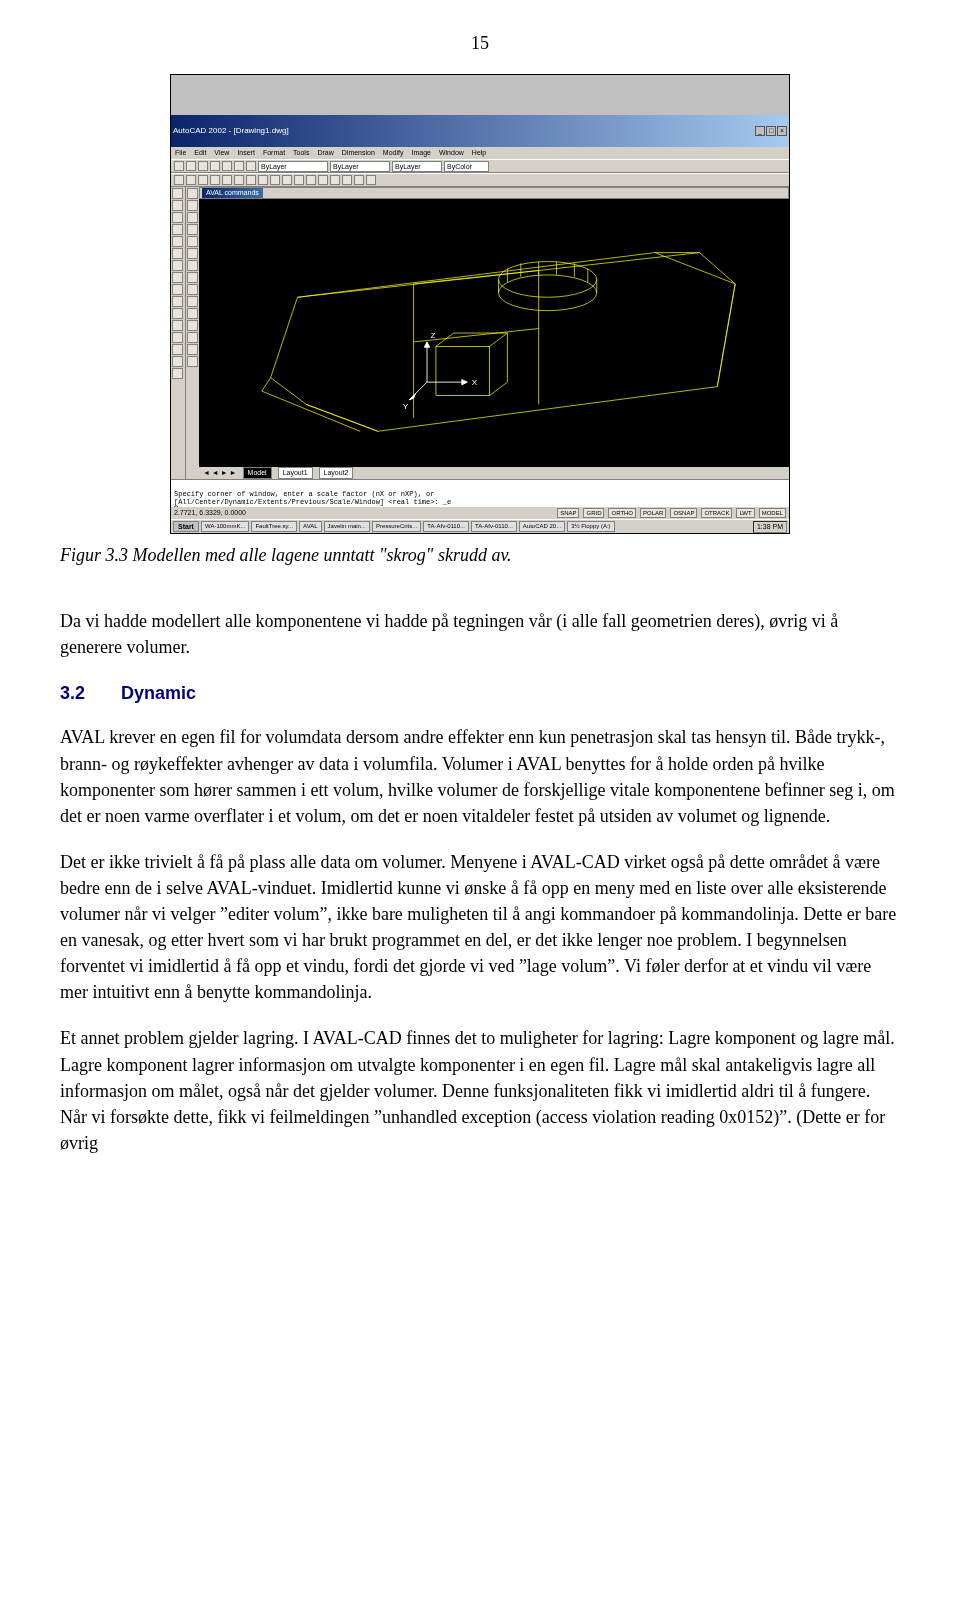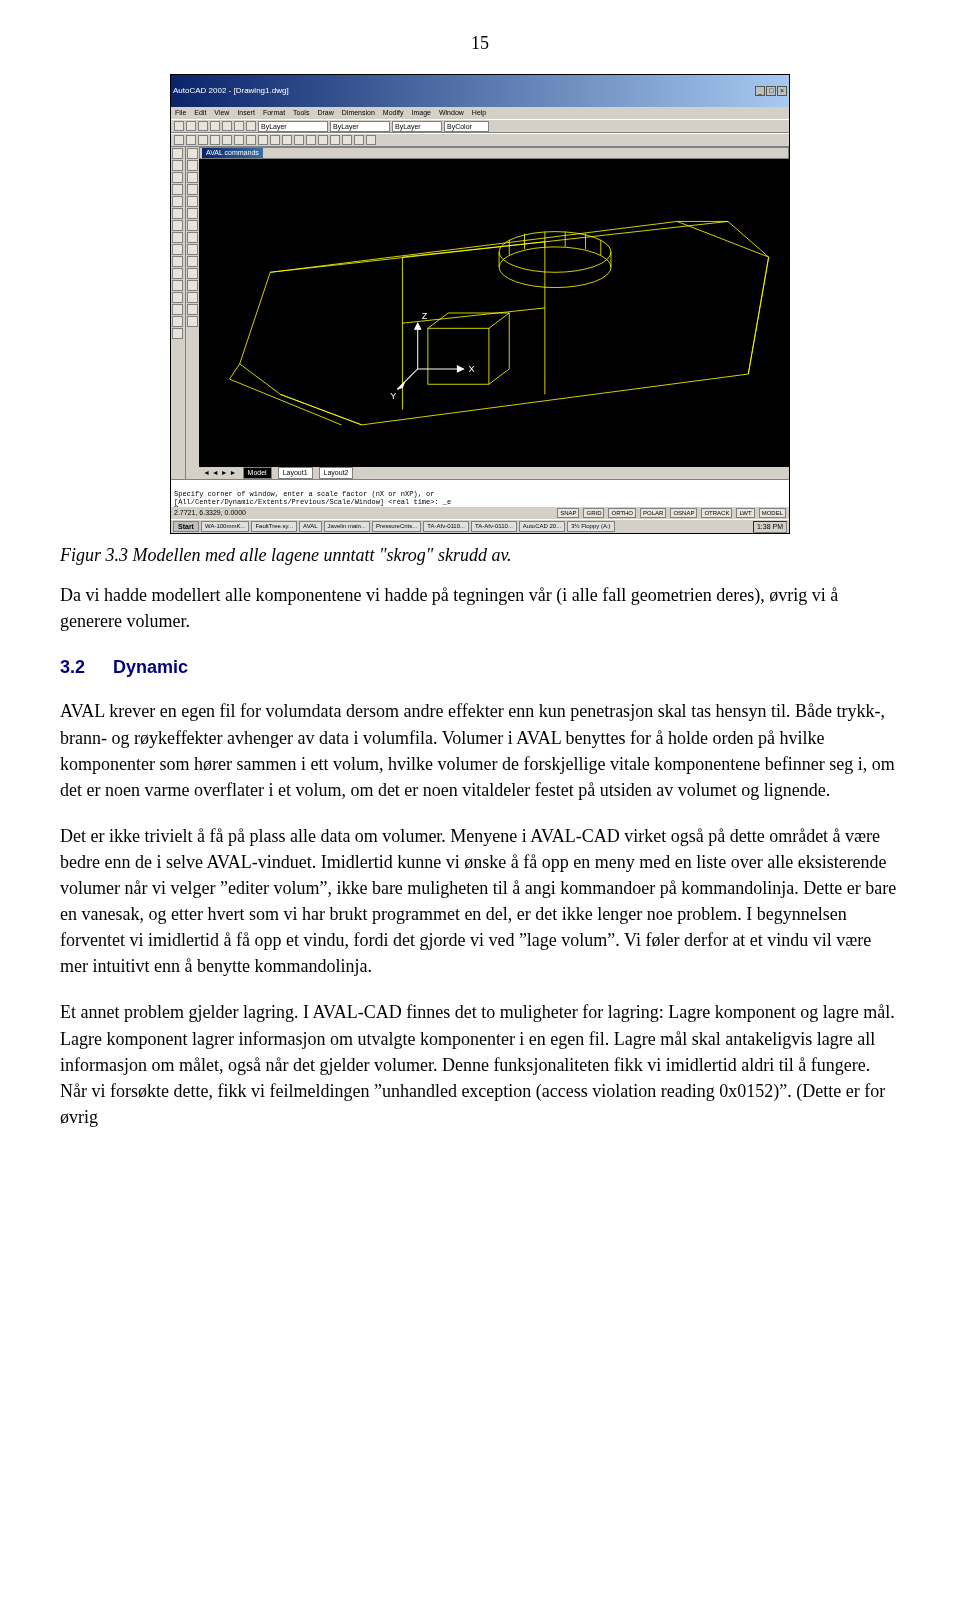--- a/index.html
+++ b/index.html
@@ -33,20 +33,21 @@
   }
   .titlebar {
     background: linear-gradient(to right, #0a246a, #a6caf0);
     color: #fff;
     height: 14px;
     display: flex;
     align-items: center;
     padding: 16px 2px;
     font-size: 8px;
     justify-content: space-between;
+    margin-top: 40px;
   }
   .titlebar-buttons { display: flex; gap: 1px; }
   .titlebar-btn {
     width: 10px; height: 10px; background:#c0c0c0; border:1px solid #555;
     font-size:7px; line-height:8px; text-align:center; color:#000;
   }
   .menubar {
     background: #d4d0c8;
     height: 12px;
     display: flex;
@@ -194,29 +195,29 @@
   .clock {
     margin-left:auto;
     border:1px inset #808080;
     padding:0 3px;
     font-size:7px;
   }
 
   .caption {
     font-style: italic;
     font-size: 18px;
-    margin-bottom: 14px;
+    margin-bottom: 40px;
   }
   p.body {
     margin-bottom: 20px;
     text-align: left;
   }
   .section-head {
     display:flex;
-    gap: 28px;
+    gap: 36px;
     color:#000080;
     font-weight:bold;
     font-size:18px;
     margin: 10px 0 18px 0;
     font-family: Arial, Helvetica, sans-serif;
   }
 </style>
 </head>
 <body>
 

